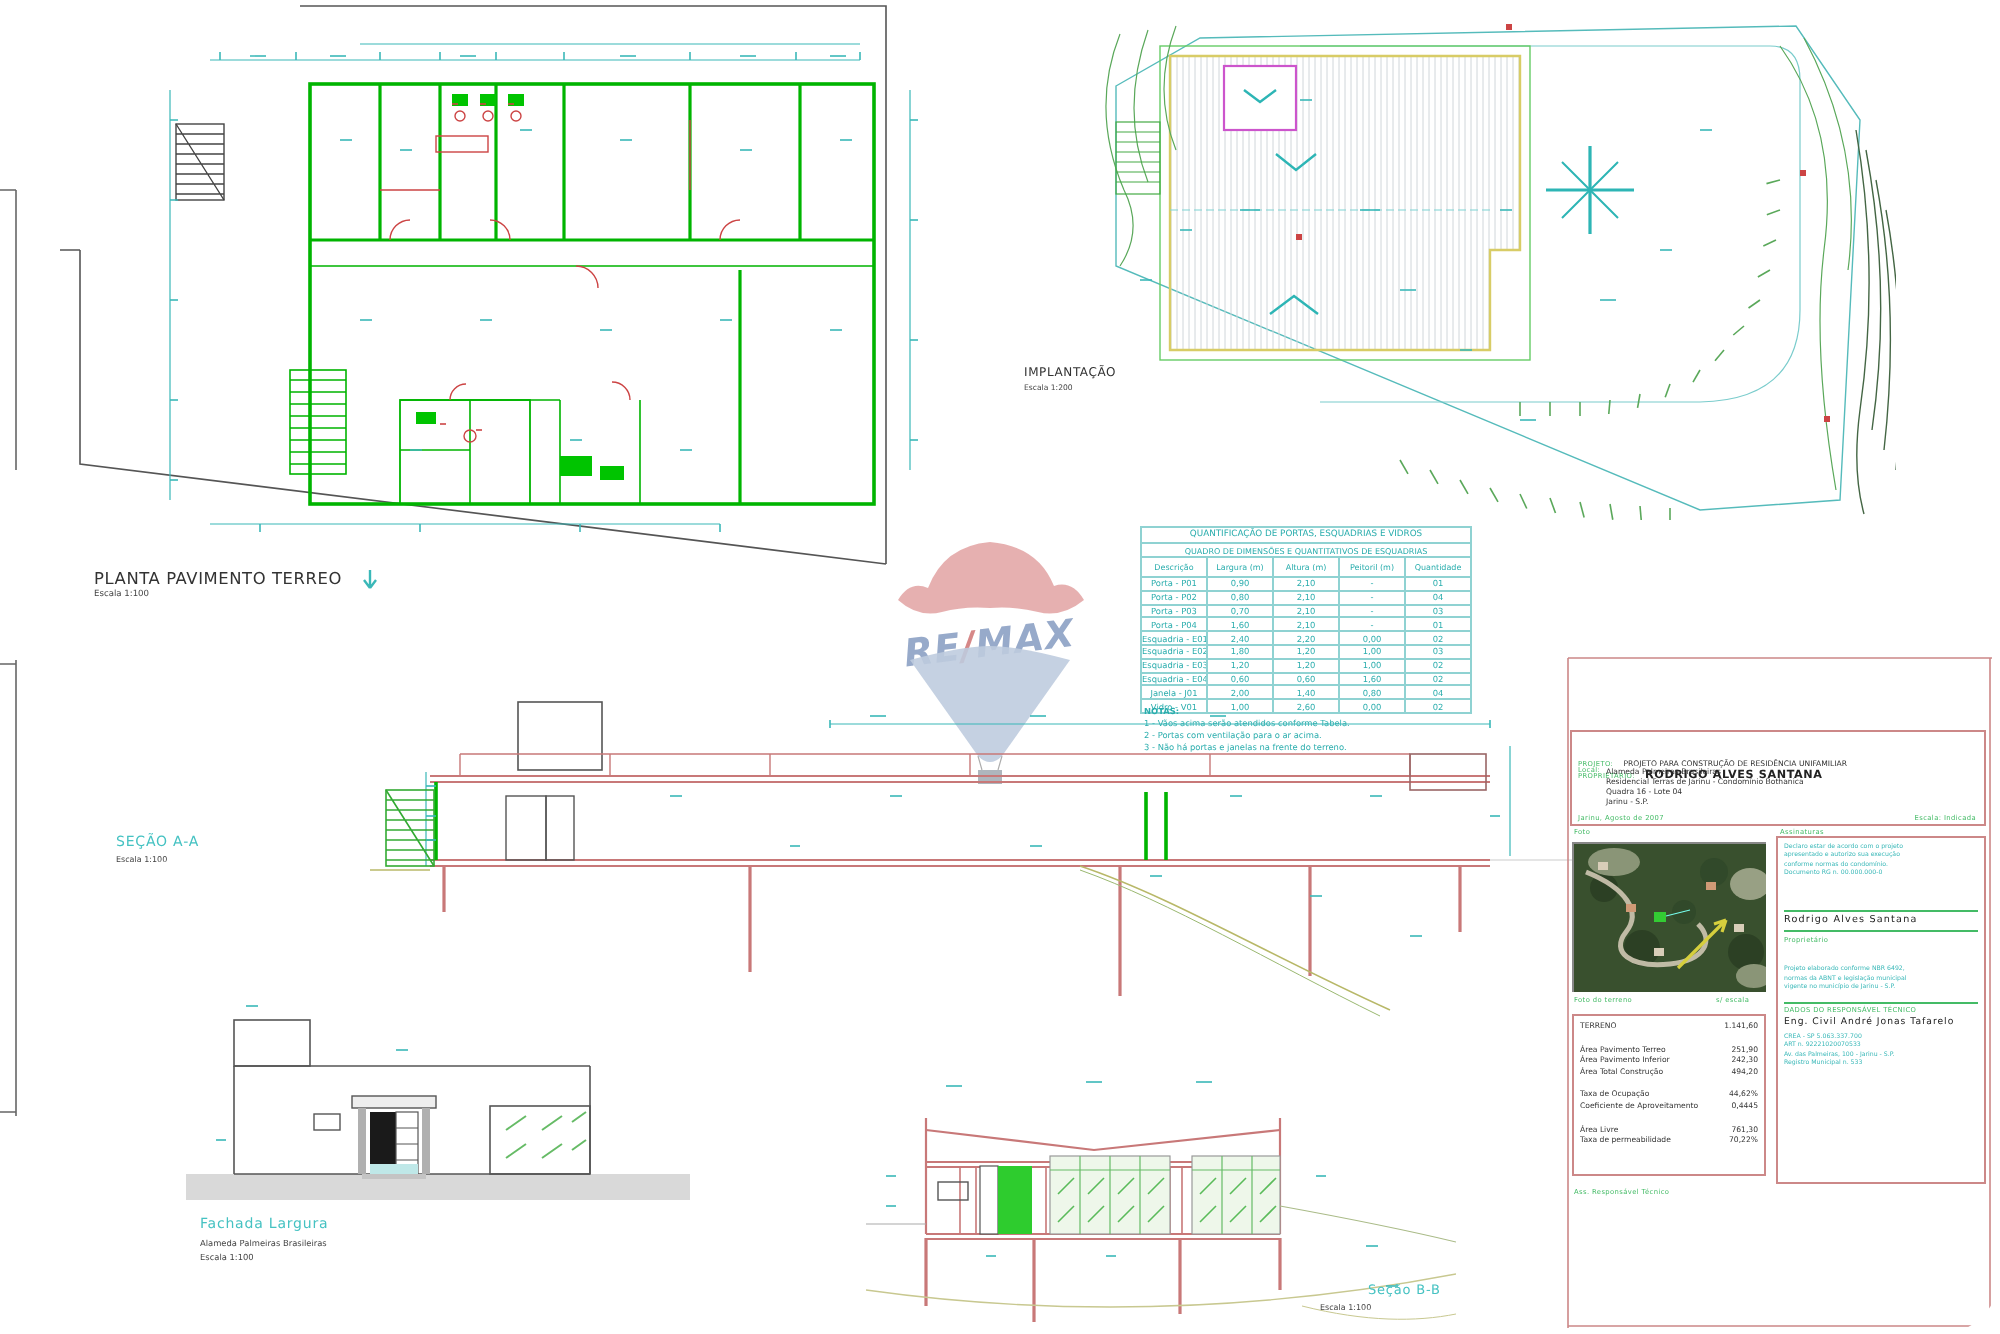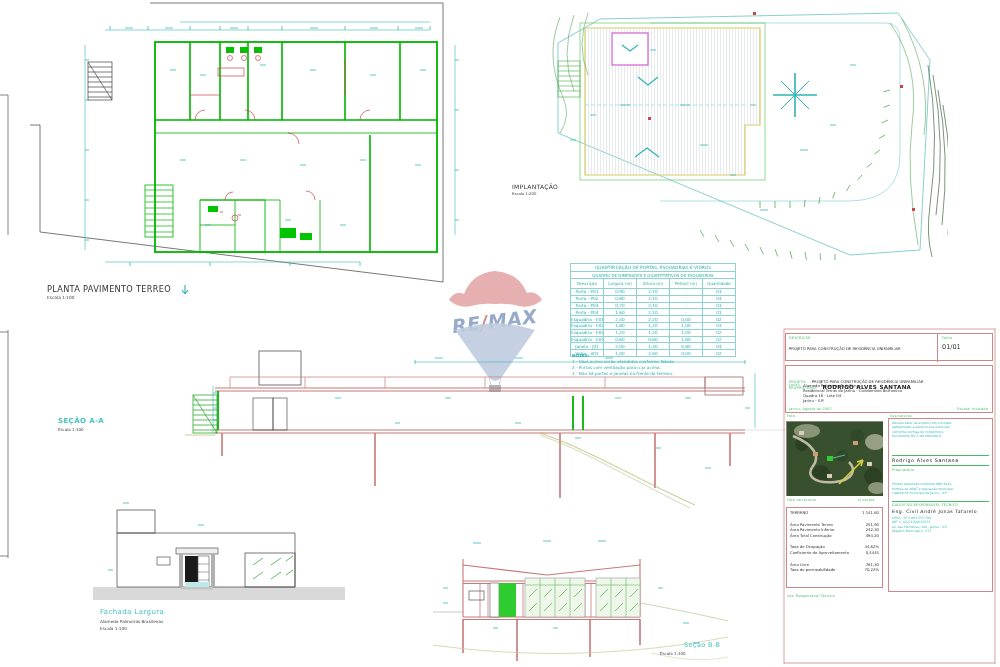--- a/index.html
+++ b/index.html
@@ -1,17 +1,17 @@
 <!DOCTYPE html>
 <html><head>
 <meta charset="utf-8">
 <style>
   html,body{margin:0;padding:0;background:#ffffff;}
   body{font-family:"DejaVu Sans", sans-serif;}
-  #sheet{position:relative;width:1000px;height:667px;background:#fff;overflow:hidden;}
+  #sheet{position:relative;width:1000px;height:667px;background:#fff;overflow:hidden;border-radius:30px;}
   .abs{position:absolute;}
   .drawing-label{color:#45c2c2;letter-spacing:.4px;}
   .scale-label{color:#444;}
   
   #schedule{border-collapse:collapse;width:166px;table-layout:fixed;}
   #schedule td,#schedule th{border:0.5px solid #8fd2d2;color:#2aadad;font-size:4.2px;line-height:5px;text-align:center;padding:0;font-weight:normal;overflow:hidden;white-space:nowrap;}
   #schedule .t-title{font-size:4.4px;height:7px;}
   #schedule .t-sub{font-size:4px;height:6px;}
   #schedule th{height:9px;font-size:4px;}
   #schedule td{height:5.8px;}
@@ -383,21 +383,21 @@
       <line x1="330" y1="85" x2="336" y2="85" stroke="#3ab8b8" stroke-width="0.8"></line>
       <line x1="430" y1="60" x2="436" y2="60" stroke="#3ab8b8" stroke-width="0.8"></line>
       <line x1="500" y1="60" x2="506" y2="60" stroke="#3ab8b8" stroke-width="0.8"></line>
       <line x1="560" y1="70" x2="565" y2="70" stroke="#3ab8b8" stroke-width="0.8"></line>
       <line x1="390" y1="100" x2="396" y2="100" stroke="#3ab8b8" stroke-width="0.8"></line>
       <line x1="470" y1="110" x2="476" y2="110" stroke="#3ab8b8" stroke-width="0.8"></line>
       <line x1="520" y1="130" x2="526" y2="130" stroke="#3ab8b8" stroke-width="0.8"></line>
       <line x1="210" y1="85" x2="215" y2="85" stroke="#3ab8b8" stroke-width="0.8"></line>
     </svg>
 
-  <div class="abs drawing-label" style="left:58px;top:417px;font-size:7px;font-weight:bold;">SEÇÃO A-A</div>
+  <div class="abs drawing-label" style="left:58px;top:417px;font-size:7px;">SEÇÃO A-A</div>
   <div class="abs scale-label" style="left:58px;top:427px;font-size:4px;">Escala 1:100</div>
 
   <svg id="fac-svg" class="abs" style="left:93px;top:495px;" width="255" height="110" viewBox="0 0 255 110">
     <rect x="0" y="92" width="252" height="13" fill="#d9d9d9"></rect>
     <g stroke="#555" stroke-width="0.8" fill="none">
       <rect x="24" y="15" width="38" height="23"></rect>
       <path d="M24,38 H202 M24,38 V92 M202,38 V92 M24,92 H202"></path>
       <rect x="152" y="58" width="50" height="34"></rect>
     </g>
     <g>
@@ -464,28 +464,20 @@
       <line x1="120" y1="95" x2="125" y2="95" stroke="#3ab8b8" stroke-width="0.8"></line>
     </svg>
 
   <div class="abs drawing-label" style="left:684px;top:641px;font-size:6.5px;">Seção B-B</div>
   <div class="abs scale-label" style="left:660px;top:651px;font-size:4px;">Escala 1:100</div>
 
   <svg class="abs" style="left:780px;top:325px;" width="220" height="342">
     <path d="M4,4 H216 M215,4 V339 M4,338 H215 M4,4 V339" stroke="#cc8888" stroke-width="0.8" fill="none"></path>
   </svg>
 
-  <div class="tb-box" style="left:785px;top:333px;width:208px;height:28px;">
-    <div class="abs green-lbl" style="left:3px;top:2px;">DESCRIÇÃO</div>
-    <div class="abs blk-txt" style="left:3px;top:12px;width:145px;">PROJETO PARA CONSTRUÇÃO DE RESIDÊNCIA UNIFAMILIAR</div>
-    <div class="abs" style="left:151px;top:0;width:56px;height:28px;border-left:0.5px solid #cc8888;">
-      <div class="abs green-lbl" style="left:4px;top:2px;">Folha</div>
-      <div class="abs" style="left:4px;top:9px;font-size:6.5px;color:#333;">01/01</div>
-    </div>
-  </div>
 
   <div class="tb-box" style="left:785px;top:365px;width:208px;height:48px;">
     <div class="abs" style="left:3px;top:2px;white-space:nowrap;">
       <span class="green-lbl">PROJETO:</span>
       <span class="blk-txt">PROJETO PARA CONSTRUÇÃO DE RESIDÊNCIA UNIFAMILIAR</span>
     </div>
     <div class="abs" style="left:3px;top:8px;white-space:nowrap;">
       <span class="green-lbl">PROPRIETÁRIO:</span>
       <span style="font-size:5.6px;color:#222;font-weight:bold;letter-spacing:.3px;">RODRIGO ALVES SANTANA</span>
     </div>

